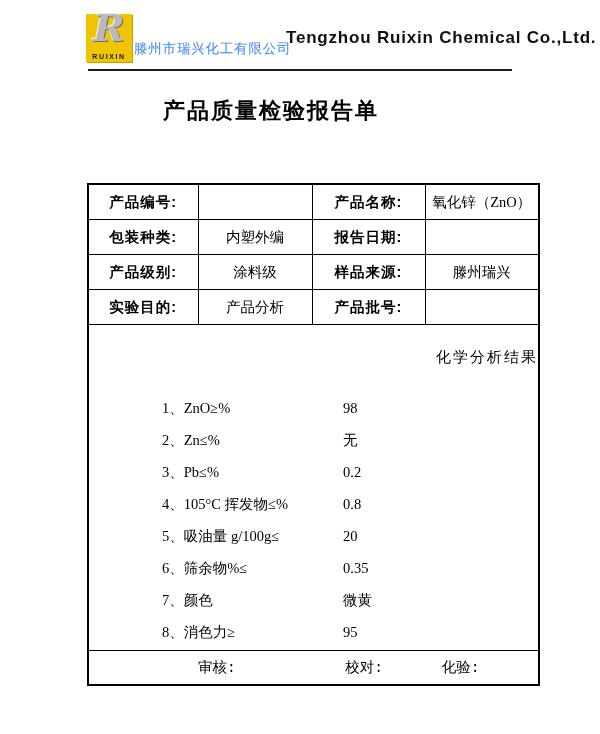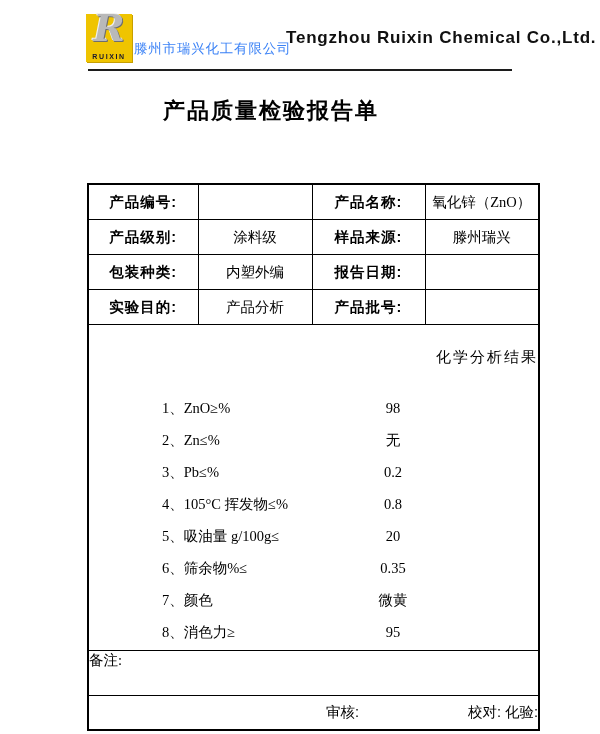--- a/index.html
+++ b/index.html
@@ -63,31 +63,31 @@
   .analysis-title {
     margin-top:23px; text-align:right; font-size:15px; letter-spacing:2px;
     font-family:"Liberation Serif", serif;
   }
   .analysis-items { margin-top:25px; }
   .item {
     position:relative; height:32px; line-height:32px; padding-left:73px;
     font-family:"Liberation Serif", serif; font-size:14.5px; text-align:left;
   }
   .item .item-val {
-    position:absolute; top:0; left:254px; width:100px; text-align:center;
+    position:absolute; top:0; left:254px; width:100px; text-align:left;
   }
 
   
   td.remarks-cell {
     height:44px; vertical-align:top; text-align:left;
     padding:8px 0 0 6px; font-family:"Liberation Serif", serif; font-size:14.5px;
   }
   td.sig-cell {
-    height:33px; vertical-align:middle; text-align:right; padding-left:6px;
-    font-family:Liberation Sans, sans-serif; font-size:14.5px;
+    height:33px; vertical-align:middle; text-align:center; padding-left:6px;
+    font-family:Liberation Mono, monospace; font-size:14.5px;
   }
   .sig { display:inline-block; }
   .sig-1 { width:139px; }
   .sig-2 { width:138px; }
 </style>
 </head>
 <body>
 
 <div class="page">
 
@@ -110,30 +110,30 @@
       </colgroup>
 
     <tbody>
         <tr>
       <td class="lbl">产品编号:</td>
       <td class="val"></td>
       <td class="lbl">产品名称:</td>
       <td class="val">氧化锌（ZnO）</td>
     </tr>
     <tr>
+      <td class="lbl">包装种类:</td>
+      <td class="val">内塑外编</td>
+      <td class="lbl">报告日期:</td>
+      <td class="val"></td>
+    </tr>
+    <tr>
       <td class="lbl">产品级别:</td>
       <td class="val">涂料级</td>
       <td class="lbl">样品来源:</td>
       <td class="val">滕州瑞兴</td>
-    </tr>
-    <tr>
-      <td class="lbl">包装种类:</td>
-      <td class="val">内塑外编</td>
-      <td class="lbl">报告日期:</td>
-      <td class="val"></td>
     </tr>
     <tr>
       <td class="lbl">实验目的:</td>
       <td class="val">产品分析</td>
       <td class="lbl">产品批号:</td>
       <td class="val"></td>
     </tr>
 
     <tr>
       <td class="analysis-cell" colspan="4">
@@ -168,25 +168,20 @@
             <span class="item-val">微黄</span>
           </div>
           <div class="item">
             <span>8、消色力≥</span>
             <span class="item-val">95</span>
           </div>
         </div>
       </td>
     </tr>
 
-    <tr>
-      <td class="remarks-cell" colspan="4">
-        <span>备注:</span>
-      </td>
-    </tr>
 
     <tr>
       <td class="sig-cell" colspan="4">
         <span class="sig sig-1">审核:</span>
         <span class="sig sig-2">校对:</span>
         <span class="sig sig-3">化验:</span>
       </td>
     </tr>
   </tbody>
     </table>

